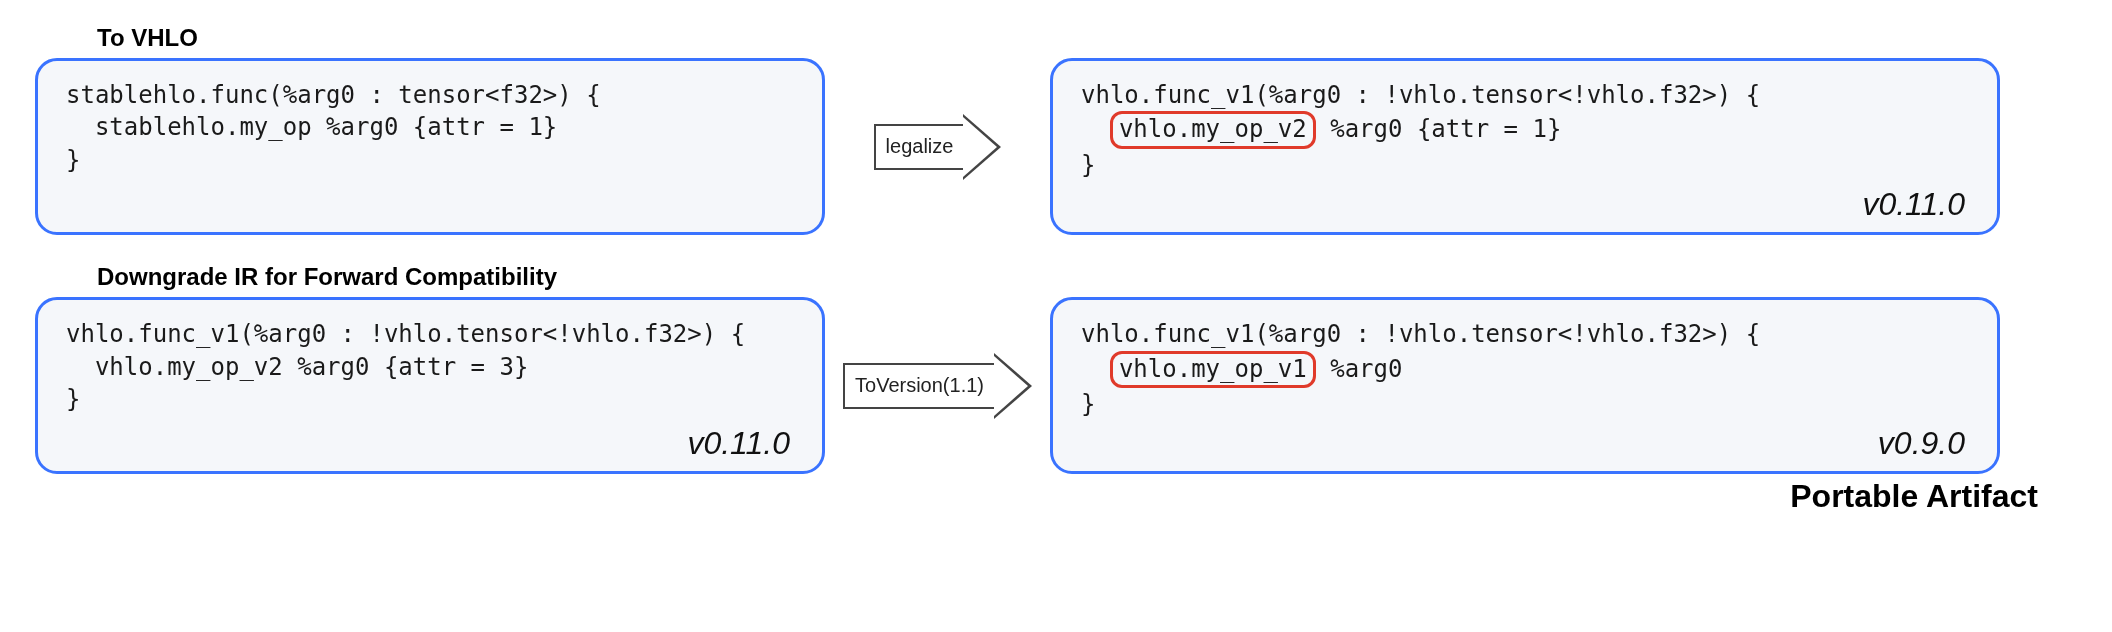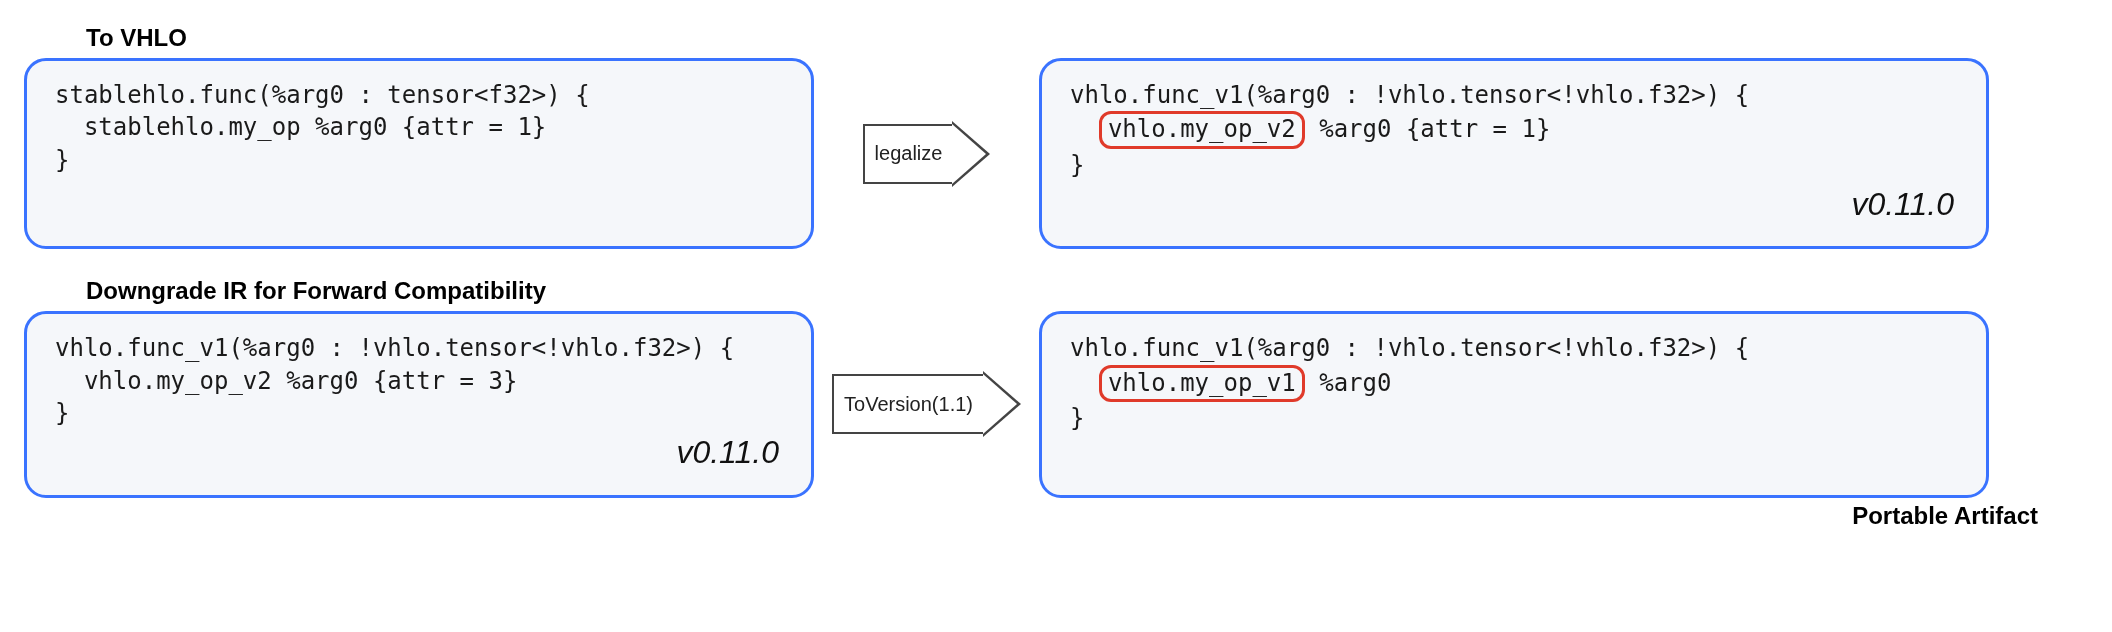--- a/index.html
+++ b/index.html
@@ -5,36 +5,37 @@
   * { box-sizing: border-box; }
   body {
     margin: 0;
     padding: 24px;
     background: #ffffff;
     font-family: -apple-system, BlinkMacSystemFont, "Segoe UI", Arial, sans-serif;
     width: 2112px;
   }
   .section {
     margin-bottom: 28px;
+    margin-left: 11px;
   }
   .section-title {
     font-weight: 700;
     font-size: 24px;
     margin: 0 0 6px 62px;
     color: #000;
   }
   .row {
     display: flex;
     align-items: stretch;
   }
   .code-box {
     border: 3px solid #3a73ff;
     border-radius: 22px;
     background: #f5f7fa;
-    padding: 18px 28px 20px 28px;
+    padding: 18px 28px 6px 28px;
     position: relative;
     font-family: "Menlo", "Consolas", monospace;
     font-size: 24px;
     line-height: 1.35;
     color: #1a1a1a;
     white-space: pre;
     display: flex;
     flex-direction: column;
   }
   .code-content {
@@ -57,21 +58,21 @@
     align-items: center;
     justify-content: center;
     width: 225px;
   }
   .arrow {
     position: relative;
     display: flex;
     align-items: center;
   }
   .arrow-body {
-    height: 60px;
+    height: 46px;
     border: 2px solid #444;
     border-right: none;
     background: #fff;
     display: flex;
     align-items: center;
     justify-content: center;
     padding: 0 10px;
     font-size: 20px;
     font-family: -apple-system, BlinkMacSystemFont, "Segoe UI", Arial, sans-serif;
     color: #222;
@@ -97,21 +98,21 @@
   }
   .hl {
     border: 3px solid #e03a2a;
     border-radius: 12px;
     padding: 0 6px;
     display: inline-block;
     line-height: 1.3;
   }
   .footer-label {
     font-weight: 700;
-    font-size: 24px;
+    font-size: 32px;
     text-align: right;
     margin: 4px 50px 0 0;
     color: #000;
   }
 </style>
 </head>
 <body>
 
 <div class="section">
   <div class="section-title">To VHLO</div>
@@ -149,16 +150,17 @@
     <div class="arrow-wrap">
       <div class="arrow">
         <div class="arrow-body">ToVersion(1.1)</div>
         <div class="arrow-head"></div>
       </div>
     </div>
     <div class="code-box right-box">
       <div class="code-content"><span>vhlo.func_v1(%arg0 : !vhlo.tensor&lt;!vhlo.f32&gt;) {</span>
   <span class="hl">vhlo.my_op_v1</span><span> %arg0</span>
 <span>}</span></div>
+      <div class="version-tag">v0.9.0</div>
     </div>
   </div>
   <div class="footer-label">Portable Artifact</div>
 </div>
 
 </body></html>

